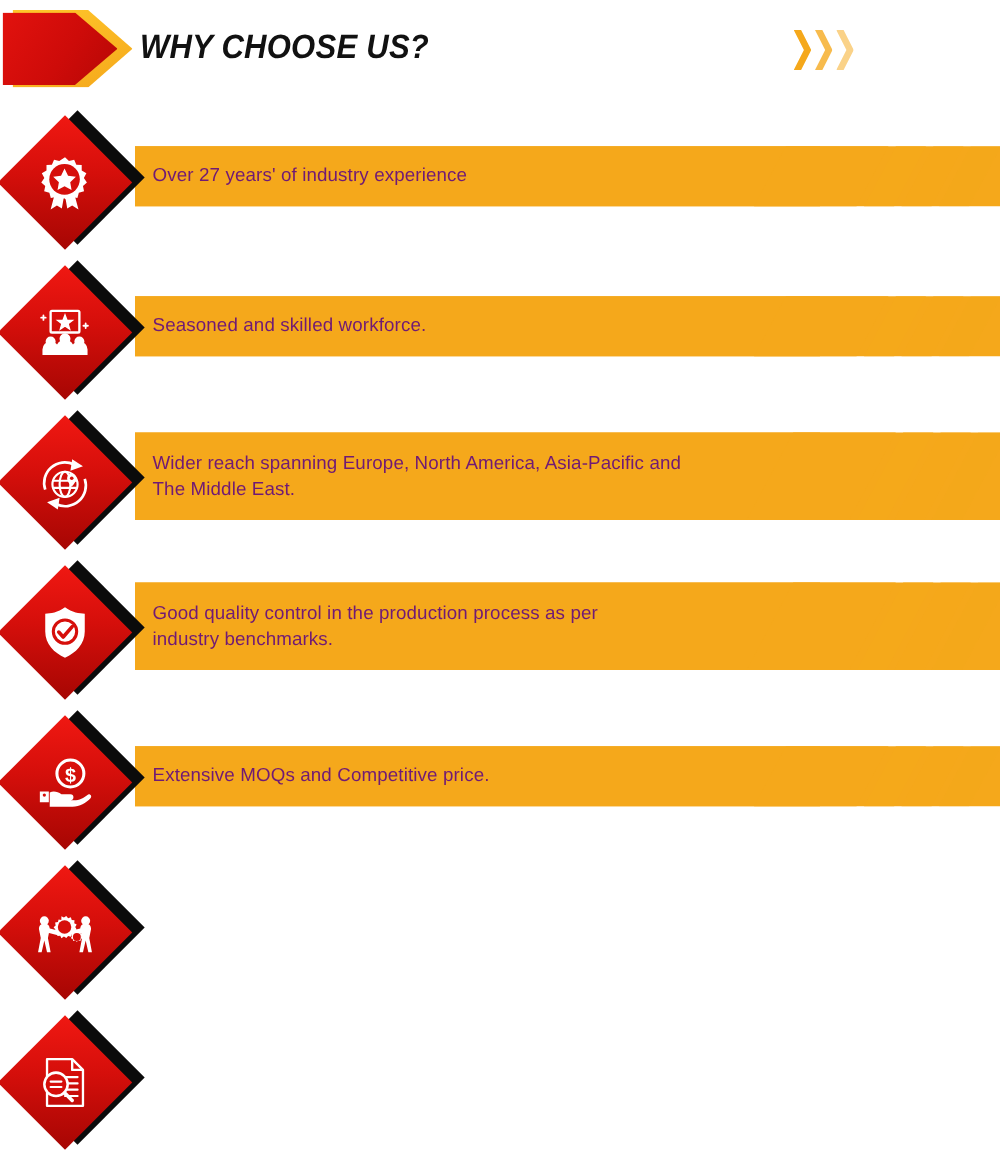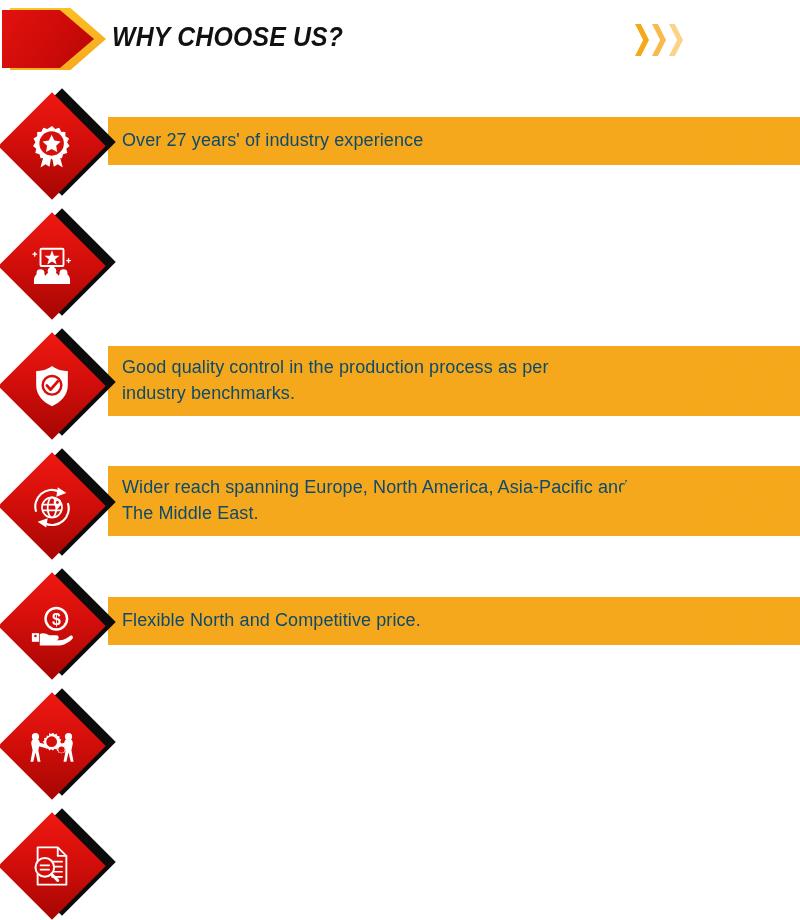--- a/index.html
+++ b/index.html
@@ -153,22 +153,22 @@
     position: absolute;
     left: 0;
     top: 0;
     height: 100%;
     width: 548px;
     background: #F5A81B;
     display: flex;
     align-items: center;
   }
   .banner-text {
-    color: #0c4a6e;
-    font-size: 18px;
+    color: #701a75;
+    font-size: 15px;
     font-weight: 400;
     line-height: 1.42;
     padding-left: 14px;
     padding-right: 6px;
     letter-spacing: 0.1px;
     white-space: pre-line;
   }
   .banner-tail {
     position: absolute;
     top: 0;
@@ -252,40 +252,23 @@
               <circle cx="48" cy="42" r="4.5" fill="#ffffff"></circle>
               <path d="M40 56 v-5 a8 8 0 0 1 16 0 v5 z" fill="#ffffff"></path>
             </g>
             <g stroke-width="2" stroke-linecap="round">
               <path d="M8 13 v5 M5.5 15.5 h5"></path>
               <path d="M55 22 v5 M52.5 24.5 h5"></path>
             </g>
           </svg>
         </div>
       </div>
-    </div>
-  </div>
-
-  <div class="row">
-    <div class="row-inner">
-      <div class="badge">
-        <div class="badge-shadow"></div>
-        <div class="badge-face"></div>
-        <div class="badge-icon">
-          <svg viewBox="0 0 64 64">
-            <path d="M32 4 C24 10 16 11 10 11 v20 c0 14 10 24 22 29 c12-5 22-15 22-29 V11 c-6 0-14-1-22-7 z" fill="#ffffff"></path>
-            <circle cx="32" cy="31" r="13" fill="none" stroke="#D60F0B" stroke-width="3.4"></circle>
-            <path d="M25 31.5 L30 37 L40 25.5" fill="none" stroke="#D60F0B" stroke-width="4" stroke-linecap="round" stroke-linejoin="round"></path>
-          </svg>
-        </div>
-      </div>
-      <div class="banner h2line">
+      <div class="banner h1line">
         <div class="banner-body">
-          <div class="banner-text">Good quality control in the production process as per
-industry benchmarks.</div>
+          <div class="banner-text">Seasoned and skilled workforce.</div>
         </div>
         <div class="banner-tail">
           <div class="slab s1"></div>
           <div class="slab s2"></div>
           <div class="slab s3"></div>
           <div class="slab s4"></div>
         </div>
       </div>
     </div>
   </div>
@@ -330,31 +313,59 @@
     </div>
   </div>
 
   <div class="row">
     <div class="row-inner">
       <div class="badge">
         <div class="badge-shadow"></div>
         <div class="badge-face"></div>
         <div class="badge-icon">
           <svg viewBox="0 0 64 64">
+            <path d="M32 4 C24 10 16 11 10 11 v20 c0 14 10 24 22 29 c12-5 22-15 22-29 V11 c-6 0-14-1-22-7 z" fill="#ffffff"></path>
+            <circle cx="32" cy="31" r="13" fill="none" stroke="#D60F0B" stroke-width="3.4"></circle>
+            <path d="M25 31.5 L30 37 L40 25.5" fill="none" stroke="#D60F0B" stroke-width="4" stroke-linecap="round" stroke-linejoin="round"></path>
+          </svg>
+        </div>
+      </div>
+      <div class="banner h2line">
+        <div class="banner-body">
+          <div class="banner-text">Good quality control in the production process as per
+industry benchmarks.</div>
+        </div>
+        <div class="banner-tail">
+          <div class="slab s1"></div>
+          <div class="slab s2"></div>
+          <div class="slab s3"></div>
+          <div class="slab s4"></div>
+        </div>
+      </div>
+    </div>
+  </div>
+
+  <div class="row">
+    <div class="row-inner">
+      <div class="badge">
+        <div class="badge-shadow"></div>
+        <div class="badge-face"></div>
+        <div class="badge-icon">
+          <svg viewBox="0 0 64 64">
             <circle cx="38" cy="22" r="15" fill="none" stroke="#ffffff" stroke-width="3.4"></circle>
             <text x="38" y="31" font-family="'Liberation Sans', sans-serif" font-size="22" font-weight="bold" fill="#ffffff" text-anchor="middle">$</text>
             <path d="M4 42 h10 v12 H4 z" fill="#ffffff"></path>
             <circle cx="9" cy="46" r="1.8" fill="#D60F0B"></circle>
             <path d="M15 43 c4-2 9-1 13 2 h10 a3.4 3.4 0 0 1 0 6.8 h-9 h13 c6 0 11-3 15-6 c2.6-2 5.6 1.4 3.4 3.8 c-5 5.4-12 9.4-20 9.4 H15 z" fill="#ffffff"></path>
           </svg>
         </div>
       </div>
       <div class="banner h1line">
         <div class="banner-body">
-          <div class="banner-text">Flexible North and Competitive price.</div>
+          <div class="banner-text">Extensive MOQs and Competitive price.</div>
         </div>
         <div class="banner-tail">
           <div class="slab s1"></div>
           <div class="slab s2"></div>
           <div class="slab s3"></div>
           <div class="slab s4"></div>
         </div>
       </div>
     </div>
   </div>

